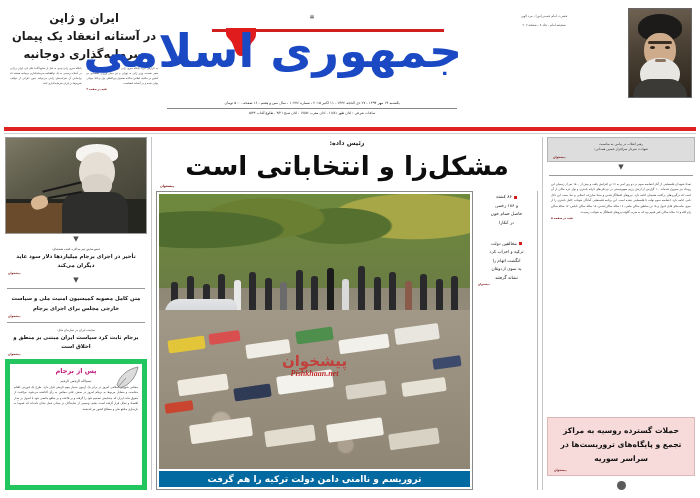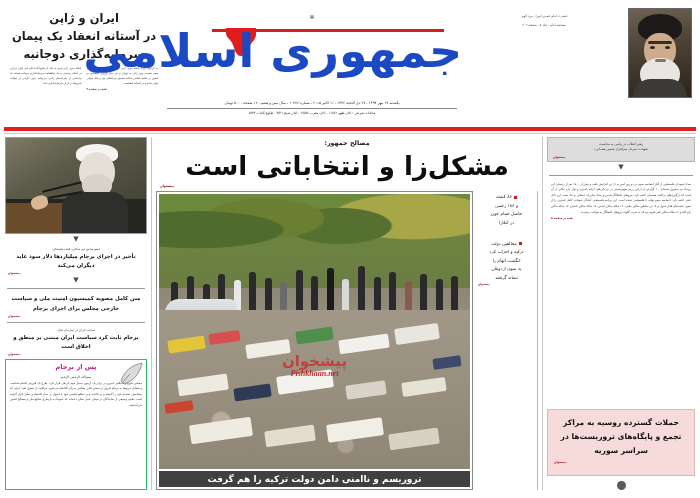--- a/index.html
+++ b/index.html
@@ -84,21 +84,21 @@
   .r-mic2{position:absolute;left:30%;top:56px;width:34px;height:2px;background:#1a1a1a;transform:rotate(-10deg);}
   .r-podium{position:absolute;left:0;bottom:0;width:46%;height:30px;background:#6a4b2c;}
 
   .caret{text-align:center;color:#4d4d4d;font-size:7px;line-height:5px;height:6px;}
   .hrule{height:1px;background:#9a9a9a;margin:1px 2px;}
   .side-item{padding:1px 3px 0 3px;}
   .side-kick{font-size:3.1px;line-height:1.6;color:#333;text-align:center;}
   .side-hl{font-size:5.4px;line-height:1.7;font-weight:bold;color:#131313;text-align:center;}
   .side-src{font-size:2.9px;color:#7a1010;font-weight:bold;text-align:left;margin-top:1px;}
 
-  .post-box{border:1px solid #22c55e;box-sizing:border-box;padding:3px 4px;position:relative;flex:1;overflow:hidden;}
+  .post-box{border:5px solid #22c55e;box-sizing:border-box;padding:3px 4px;position:relative;flex:1;overflow:hidden;}
   .post-title{font-size:6.6px;font-weight:bold;color:#c21b7a;text-align:center;line-height:1.5;margin-bottom:2px;}
   .post-by{font-size:3.2px;text-align:center;color:#333;margin-bottom:2px;}
   .post-body{font-size:2.9px;line-height:1.9;color:#2b2b2b;text-align:justify;}
   .quill{position:absolute;top:1px;right:2px;width:26px;height:26px;opacity:.75;}
 
   
   .col-center{flex:1;display:flex;flex-direction:column;min-width:0;}
   .lead-kicker{font-size:6.4px;color:#1a1a1a;text-align:center;font-weight:bold;margin-top:2px;}
   .lead-hl{
     font-size:26px;font-weight:bold;color:#0d0d0d;text-align:center;
@@ -123,41 +123,41 @@
   .pm-car{position:absolute;left:2%;top:38%;width:23%;height:17%;background:linear-gradient(180deg,#e2e4e6,#b7bcc0);border-radius:14px 8px 3px 3px;}
   .pm-carw{position:absolute;left:4%;top:52%;width:5%;height:5%;background:#1d1d1d;border-radius:50%;}
   .pm-ground{position:absolute;left:0;bottom:0;width:100%;height:58%;background:
     radial-gradient(circle at 20% 70%,#b9ae9c 0 3%,transparent 4%),
     radial-gradient(circle at 60% 85%,#aca08e 0 3%,transparent 4%),
     linear-gradient(180deg,#a29887,#8f8676);}
   .deb{position:absolute;border-radius:2px;transform:rotate(-8deg);}
   .pm-wm{position:absolute;left:50%;top:58%;transform:translateX(-50%);text-align:center;}
   .pm-wm .w1{font-size:15px;font-weight:bold;color:#d02222;opacity:.72;line-height:1;}
   .pm-wm .w2{font-size:8px;font-weight:bold;color:#b81b1b;font-family:Liberation Serif, serif;font-style:italic;opacity:.9;}
-  .photo-cap{background:#404040;color:#fff;font-size:9px;font-weight:bold;text-align:center;padding:3px 2px;margin-top:2px;letter-spacing:-0.2px;}
+  .photo-cap{background:#0369a1;color:#fff;font-size:9px;font-weight:bold;text-align:center;padding:3px 2px;margin-top:2px;letter-spacing:-0.2px;}
 
   .photo-side{width:62px;flex:none;padding:2px 2px 0 2px;box-sizing:border-box;border-right:1px solid #b8b8b8;}
   .bullet-item{margin-bottom:12px;}
   .bullet-row{font-size:4.4px;line-height:1.95;color:#242424;text-align:center;}
   .bullet-sq{display:inline-block;width:3px;height:3px;background:#d11a1a;margin-left:2px;vertical-align:middle;}
   .side-src2{font-size:2.7px;color:#7a1010;font-weight:bold;text-align:left;}
 
   
   .col-left{width:148px;flex:none;display:flex;flex-direction:column;gap:3px;}
   .gray-box{background:#dddddd;border:1px solid #b4b4b4;box-sizing:border-box;padding:4px 5px 2px 5px;}
   .gb-kick{font-size:3.3px;line-height:1.65;color:#2c2c2c;text-align:center;}
   .gb-hl{font-size:7.4px;line-height:1.74;font-weight:bold;color:#101010;text-align:center;margin-top:2px;}
   .gb-src{font-size:2.9px;color:#7a1010;font-weight:bold;text-align:left;margin-top:2px;}
 
   .red-hl-box{padding:2px 4px 0 4px;}
   .red-hl{font-size:11.6px;line-height:1.5;font-weight:bold;color:#e02020;text-align:center;}
   .left-body{font-size:2.85px;line-height:1.95;color:#2b2b2b;text-align:justify;padding:2px 4px 0 4px;flex:1;overflow:hidden;}
   .left-body .more{color:#7a1010;font-weight:bold;text-align:left;display:block;margin-top:1px;font-size:2.8px;}
 
-  .pink-box{background:#f7dada;border:1px solid #ddb6b6;box-sizing:border-box;padding:6px 6px 11px 6px;}
+  .pink-box{background:#f7dada;border:1px solid #ddb6b6;box-sizing:border-box;padding:6px 6px 3px 6px;}
   .pink-hl{font-size:7.6px;line-height:1.85;font-weight:bold;color:#111;text-align:center;}
   .pink-src{font-size:2.9px;color:#7a1010;font-weight:bold;text-align:left;margin-top:2px;}
   .bullet-dot{width:9px;height:9px;border-radius:50%;background:#5b5b5b;margin:2px auto 0 auto;}
 
   .vsep{width:1px;background:#c6c6c6;}
 </style>
 </head>
 <body>
 
 <div class="page">
@@ -257,21 +257,21 @@
         </svg>
         <div class="post-title">پس از برجام</div>
         <div class="post-by">بسم‌الله الرحمن الرحیم</div>
         <div class="post-body">مجلس شورای اسلامی امروز در برابر یک آزمون بسیار مهم تاریخی قرار دارد. طرح یک فوریتی اقدام متناسب و متقابل مربوط به برجام امروز در صحن علنی مجلس به رأی گذاشته می‌شود. مراقبت از حقوق ملت ایران که پیشاپیش تصمیم خود را گرفته و بر قاعده و بر منافع جامعی خود با اصول بر مدار اقتصاد و تقابل قرار گرفته است، طیف وسیعی از نمایندگان در میدان عمل نشان داده‌اند که عموماً به بازسازی منافع ملی و مصالح کشور می‌اندیشند.</div>
       </div>
     </div>
 
     <div class="vsep"></div>
 
     <div class="col-center">
-      <div class="lead-kicker">مصالح جمهور:</div>
+      <div class="lead-kicker">رئیس داده:</div>
       <div class="lead-hl">مشکل‌زا و انتخاباتی است</div>
       <div class="lead-src">پیشخوان</div>
 
       <div class="photo-block">
 
         <div class="photo-main-wrap">
           <div class="photo-main">
             <div class="pm-trees"></div>
             <div class="pm-crowd">
               <i style="left:4%;height:30px"></i>

